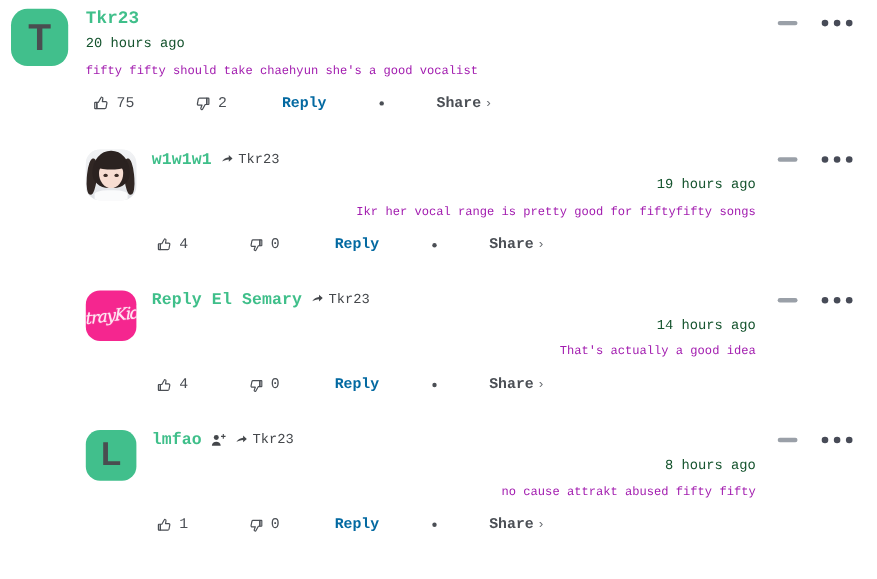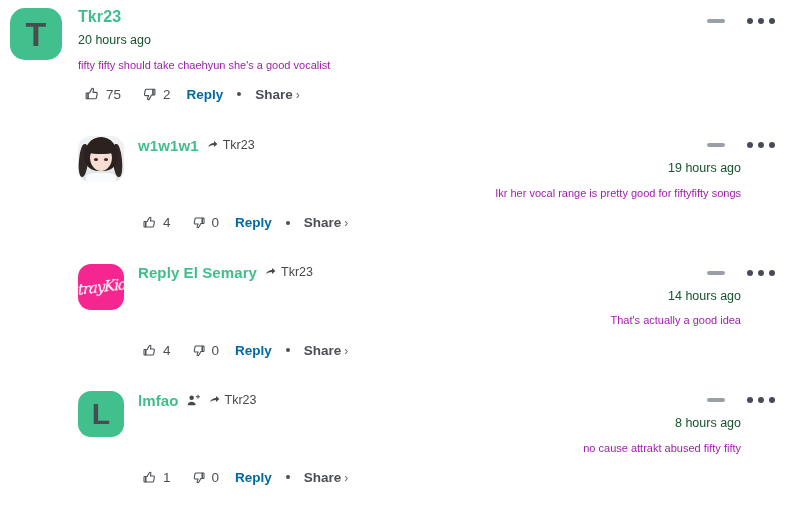--- a/index.html
+++ b/index.html
@@ -155,22 +155,23 @@
     transform: rotate(-7deg) skewX(-6deg);
     text-shadow: 0 0 1px rgba(255,255,255,.8);
     white-space: nowrap;
   }
 
   
   .body {
     flex: 1 1 auto;
     min-width: 0;
     padding-left: 14px;
-    padding-right: 56px;
+    padding-right: 110px;
     position: relative;
+    font-family: Liberation Mono, monospace;
   }
   .comment.root .body { padding-left: 16px; }
 
   .meta-line {
     display: flex;
     align-items: center;
     gap: 7px;
     line-height: 1;
     height: 18px;
   }
@@ -217,20 +218,21 @@
   }
 
   
   .actions {
     display: flex;
     align-items: center;
     margin-top: 12px;
     color: #4b4f55;
     font-size: 13.5px;
     height: 20px;
+    gap: 34px;
   }
   .comment.root .actions { padding-left: 6px; }
   .comment.reply .actions { padding-left: 4px; }
 
   .vote {
     display: inline-flex;
     align-items: center;
     gap: 6px;
   }
   .vote + .vote { margin-left: 20px; }

